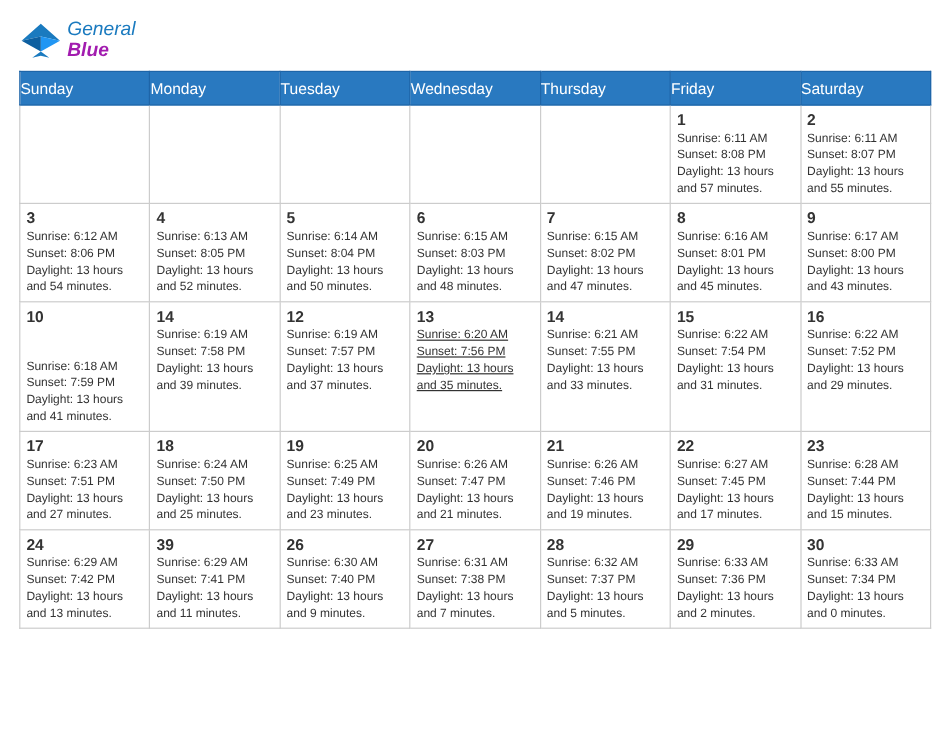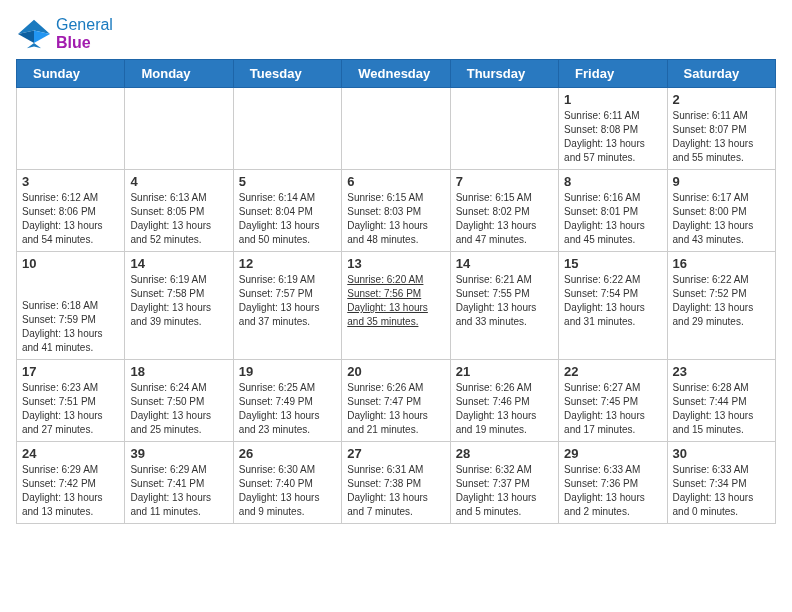--- a/index.html
+++ b/index.html
@@ -8,20 +8,21 @@
       background: #fff;
       width: 792px;
       min-height: 612px;
       padding: 16px;
     }
     .header-area {
       display: flex;
       justify-content: space-between;
       align-items: flex-start;
       margin-bottom: 8px;
+      font-style: italic;
     }
     .logo {
       display: flex;
       align-items: center;
       gap: 4px;
     }
     .logo-text {
       font-size: 16px;
       color: #333;
       line-height: 1.1;
@@ -48,22 +49,22 @@
     }
     .calendar {
       width: 100%;
       border-collapse: collapse;
       border: 1px solid #ccc;
     }
     .calendar th {
       background: #2979c0;
       color: #fff;
       font-size: 13px;
-      font-weight: bold;
-      padding: 6px 16px;
+      font-weight: normal;
+      padding: 6px 0;
       text-align: left;
       border: 1px solid #1e65a8;
     }
     .calendar td {
       border: 1px solid #ccc;
       vertical-align: top;
       padding: 4px 5px;
       font-size: 10.5px;
       color: #333;
       width: 108px;

